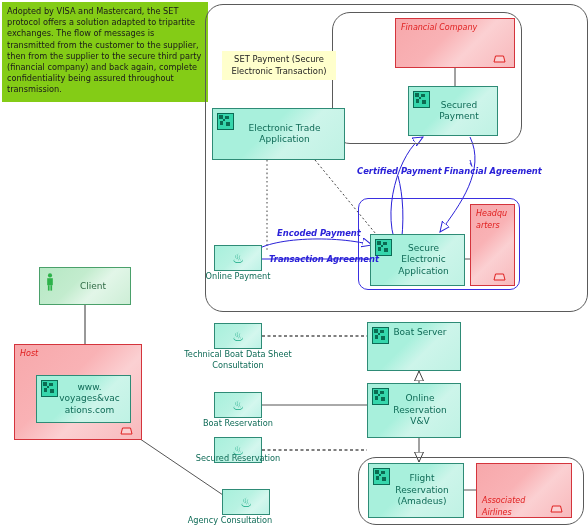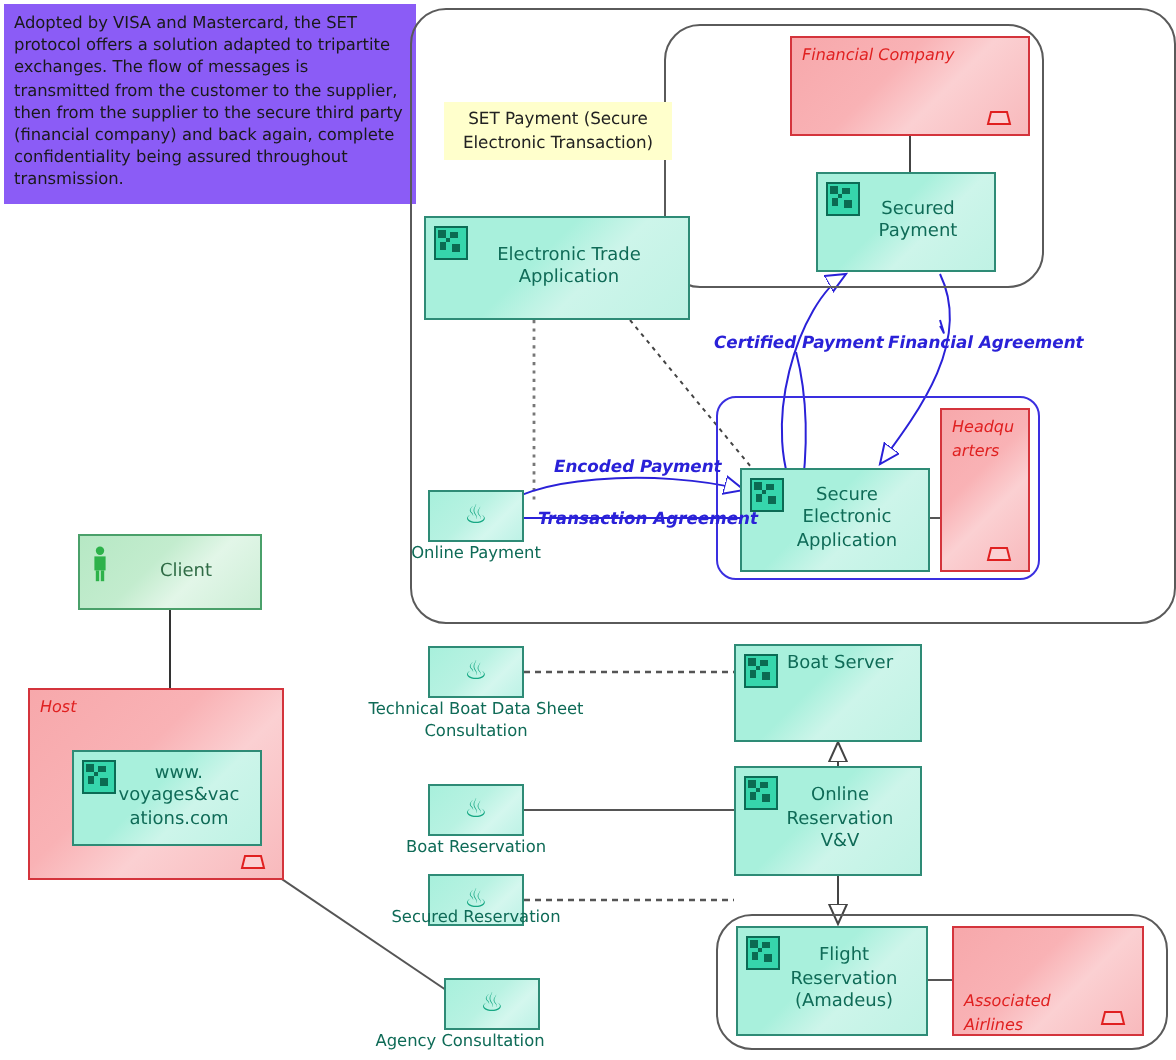--- a/index.html
+++ b/index.html
@@ -18,21 +18,21 @@
   #edges {
     position: absolute;
     left: 0; top: 0;
     width: 588px; height: 530px;
     pointer-events: none;
   }
 
   
   .note {
     position: absolute;
-    background: #8b5cf6;
+    background: #84cc16;
     color: #1a1a1a;
     font-size: 8.2px;
     line-height: 11.2px;
     padding: 4px 5px 4px 5px;
     box-sizing: border-box;
     white-space: pre-line;
   }
 
   
   .box {

